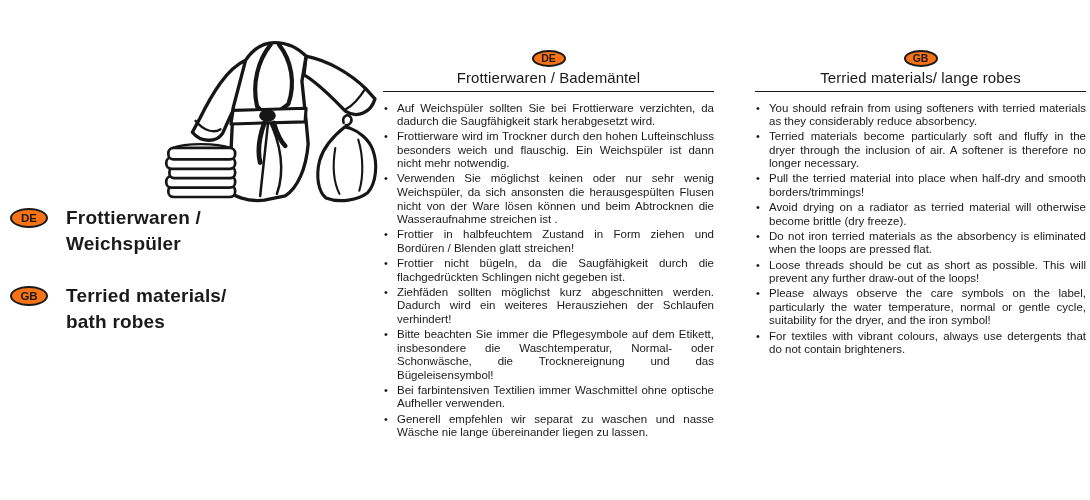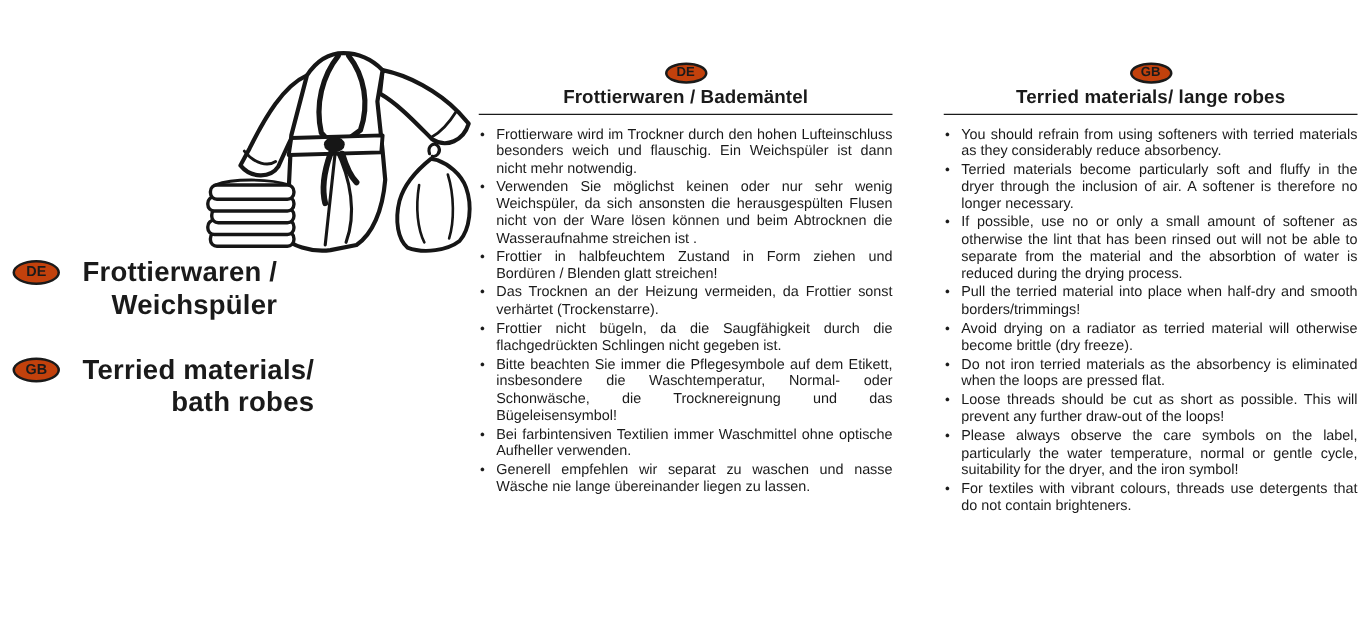--- a/index.html
+++ b/index.html
@@ -8,33 +8,33 @@
 
   
   .illustration { position:absolute; left:160px; top:35px; width:240px; height:180px; }
 
   
   .index { position:absolute; left:10px; top:205px; width:340px; }
   .index-row { display:flex; align-items:flex-start; margin-bottom:26px; }
   .badge {
     display:inline-flex; align-items:center; justify-content:center;
     border:2.2px solid #1a1a1a; border-radius:50%;
-    font-weight:bold; color:#1a1a1a; background:#c2410c;
+    font-weight:bold; color:#1a1a1a; background:#f97316;
     flex:0 0 auto;
   }
   .badge.big { width:38px; height:20px; font-size:11.5px; margin-top:3px; }
-  .index-label { margin-left:18px; font-weight:bold; font-size:22px; line-height:26px; letter-spacing:0.2px;text-align:right; }
+  .index-label { margin-left:18px; font-weight:bold; font-size:19px; line-height:26px; letter-spacing:0.2px; }
 
   
   .col { position:absolute; top:48px; width:331px; }
   .col.de { left:383px; }
   .col.gb { left:755px; }
   .col-header { text-align:center; }
   .badge.small { width:34px; height:17px; font-size:10.5px; }
-  .col-title { font-weight:bold; font-size:15px; margin-top:2px; letter-spacing:0.1px; }
+  .col-title { font-weight:normal; font-size:15px; margin-top:2px; letter-spacing:0.1px; }
   .header-rule { border:none; border-top:1.6px solid #1a1a1a; margin-top:5px; }
 
   ul.bullets { list-style:none; margin-top:10px; }
   ul.bullets li {
     position:relative; padding-left:14px; margin-bottom:1.5px;
     font-size:11.5px; line-height:13.6px; text-align:justify;
   }
   ul.bullets li::before {
     content:"•"; position:absolute; left:1px; top:0; font-size:11px;
   }
@@ -105,41 +105,41 @@
   </div>
 </div>
 
 <div class="col de">
   <div class="col-header">
     <span class="badge small">DE</span>
     <div class="col-title">Frottierwaren / Bademäntel</div>
     <hr class="header-rule">
   </div>
   <ul class="bullets">
+      <li>Auf Weichspüler sollten Sie bei Frottierware verzichten, da dadurch die Saugfähigkeit stark herabgesetzt wird.</li>
       <li>Frottierware wird im Trockner durch den hohen Lufteinschluss besonders weich und flauschig. Ein Weichspüler ist dann nicht mehr notwendig.</li>
       <li>Verwenden Sie möglichst keinen oder nur sehr wenig Weichspüler, da sich ansonsten die herausgespülten Flusen nicht von der Ware lösen können  und beim Abtrocknen die Wasseraufnahme streichen ist .</li>
       <li>Frottier in halbfeuchtem Zustand in Form ziehen und Bordüren / Blenden glatt streichen!</li>
-      <li>Das Trocknen an der Heizung vermeiden, da Frottier sonst verhärtet (Trockenstarre).</li>
       <li>Frottier nicht bügeln, da die Saugfähigkeit durch die flachgedrückten Schlingen nicht gegeben ist.</li>
+      <li>Ziehfäden sollten möglichst kurz abgeschnitten werden. Dadurch wird ein weiteres Herausziehen der Schlaufen verhindert!</li>
       <li>Bitte beachten Sie immer die Pflegesymbole auf dem Etikett, insbesondere die Waschtemperatur, Normal- oder Schonwäsche, die Trocknereignung und das Bügeleisensymbol!</li>
       <li>Bei farbintensiven Textilien immer Waschmittel ohne optische Aufheller verwenden.</li>
       <li>Generell empfehlen wir separat zu waschen und nasse Wäsche nie lange übereinander liegen zu  lassen.</li>
     </ul>
 </div>
 
 <div class="col gb">
   <div class="col-header">
     <span class="badge small">GB</span>
     <div class="col-title">Terried materials/ lange robes</div>
     <hr class="header-rule">
   </div>
   <ul class="bullets">
       <li>You should refrain from using softeners with terried materials as they considerably reduce absorbency.</li>
       <li>Terried materials become particularly soft and fluffy in the dryer through the inclusion of air. A softener is therefore no longer necessary.</li>
-      <li>If possible, use no or only a small amount of softener as otherwise the lint that has been rinsed out will not be able to separate from the material and the absorbtion of water is reduced during the drying process.</li>
       <li>Pull the terried material into place when half-dry and smooth borders/trimmings!</li>
       <li>Avoid drying on a radiator as terried material will otherwise become brittle (dry freeze).</li>
       <li>Do not iron terried materials as the absorbency is eliminated when the loops are pressed flat.</li>
       <li>Loose threads should be cut as short as possible. This will prevent any further draw-out of the loops!</li>
       <li>Please always observe the care symbols on the label, particularly the water temperature, normal or gentle cycle, suitability for the dryer, and the iron symbol!</li>
-      <li>For textiles with vibrant colours, threads use detergents that do not contain brighteners.</li>
+      <li>For textiles with vibrant colours, always use detergents that do not contain brighteners.</li>
     </ul>
 </div>
 
 </body></html>

